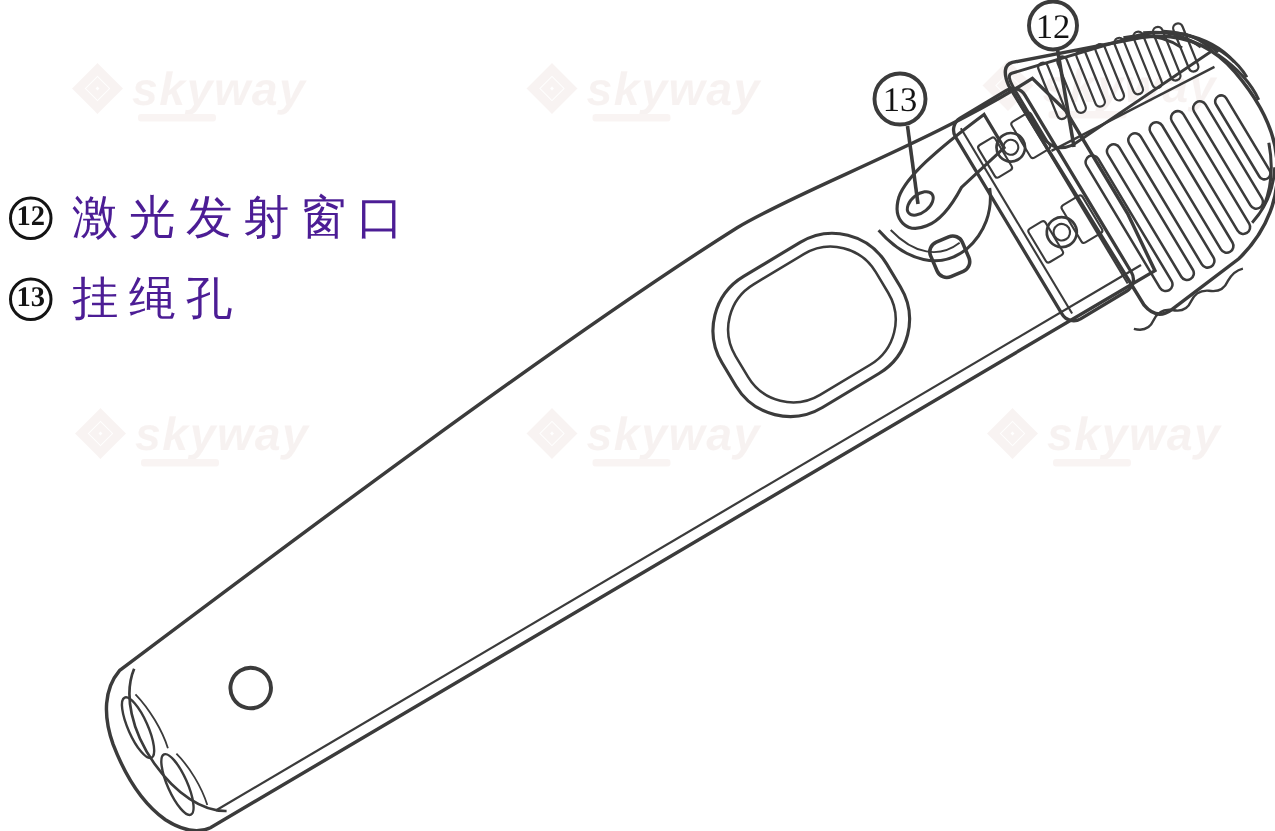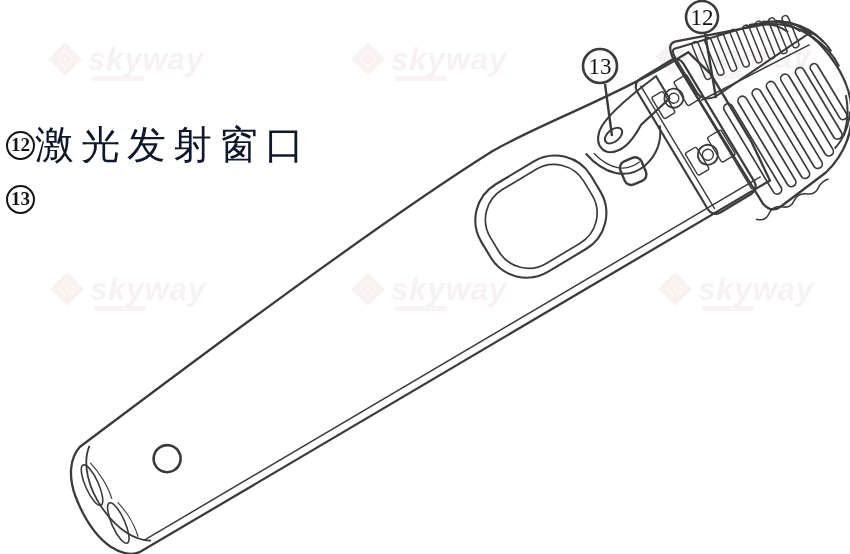--- a/index.html
+++ b/index.html
@@ -15,21 +15,21 @@
   .wm-text{font-family:"Liberation Sans","DejaVu Sans",sans-serif;font-style:italic;
     font-weight:bold;font-size:31px;color:#b98a7e;letter-spacing:1px;line-height:1;}
   .wm-sub{position:absolute;left:44px;top:34px;width:52px;height:5px;background:#c79a8e;border-radius:2px;}
 
   
   .legend{position:absolute;left:6px;top:118px;}
   .legend-row{display:flex;align-items:center;height:54px;}
   .cnum{display:inline-flex;align-items:center;justify-content:center;width:29px;height:29px;
     border:2.2px solid #141414;border-radius:50%;font-size:19px;font-weight:bold;color:#141414;
     box-sizing:border-box;flex:0 0 auto;font-family:"Liberation Serif","DejaVu Serif",serif;}
-  .ltext{font-size:39px;color:#0f172a;letter-spacing:7px;white-space:nowrap;}
+  .ltext{margin-left:13px;font-size:31px;color:#4c1d95;letter-spacing:7px;white-space:nowrap;}
 
   svg{position:absolute;left:0;top:0;}
   .ln{fill:none;stroke:#3b3b3b;}
 </style>
 </head>
 <body>
 
 <div class="stage">
 
   <div class="wm" style="left:48px;top:42px">
@@ -211,16 +211,17 @@
     </g>
   </svg>
 
   <div class="legend">
     <div class="legend-row">
       <span class="cnum">12</span>
       <span class="ltext">激光发射窗口</span>
     </div>
     <div class="legend-row">
       <span class="cnum">13</span>
+      <span class="ltext">挂绳孔</span>
     </div>
   </div>
 
 </div>
 
 </body></html>

